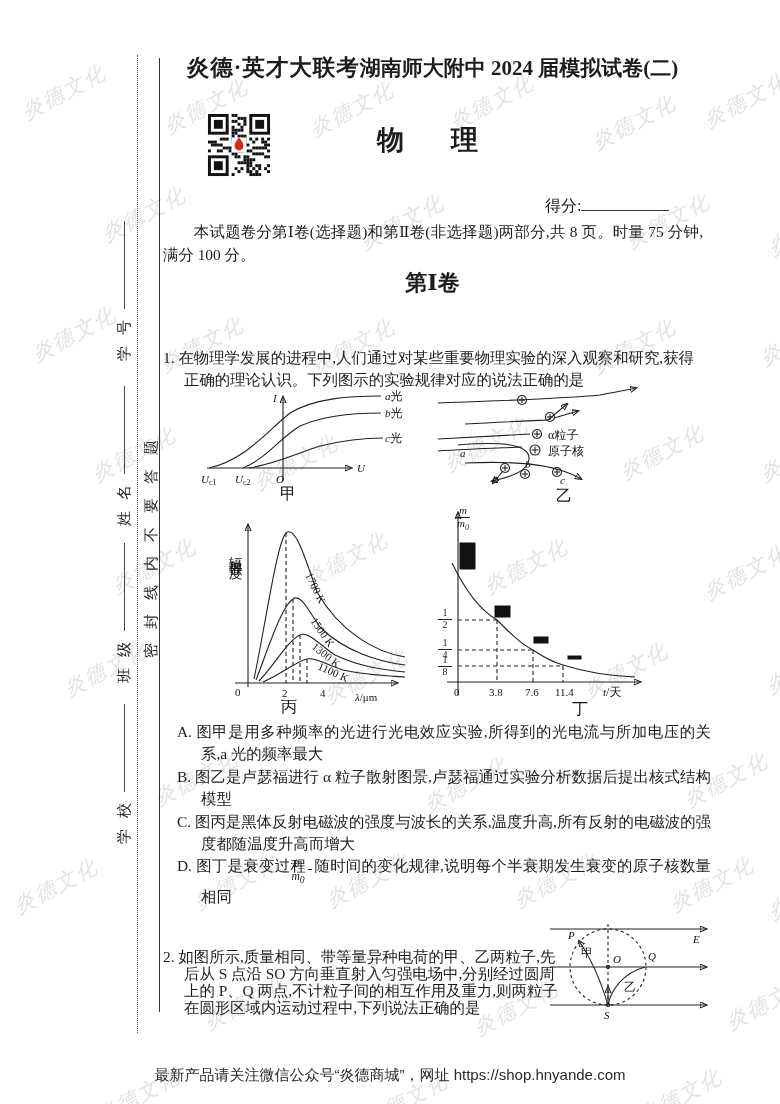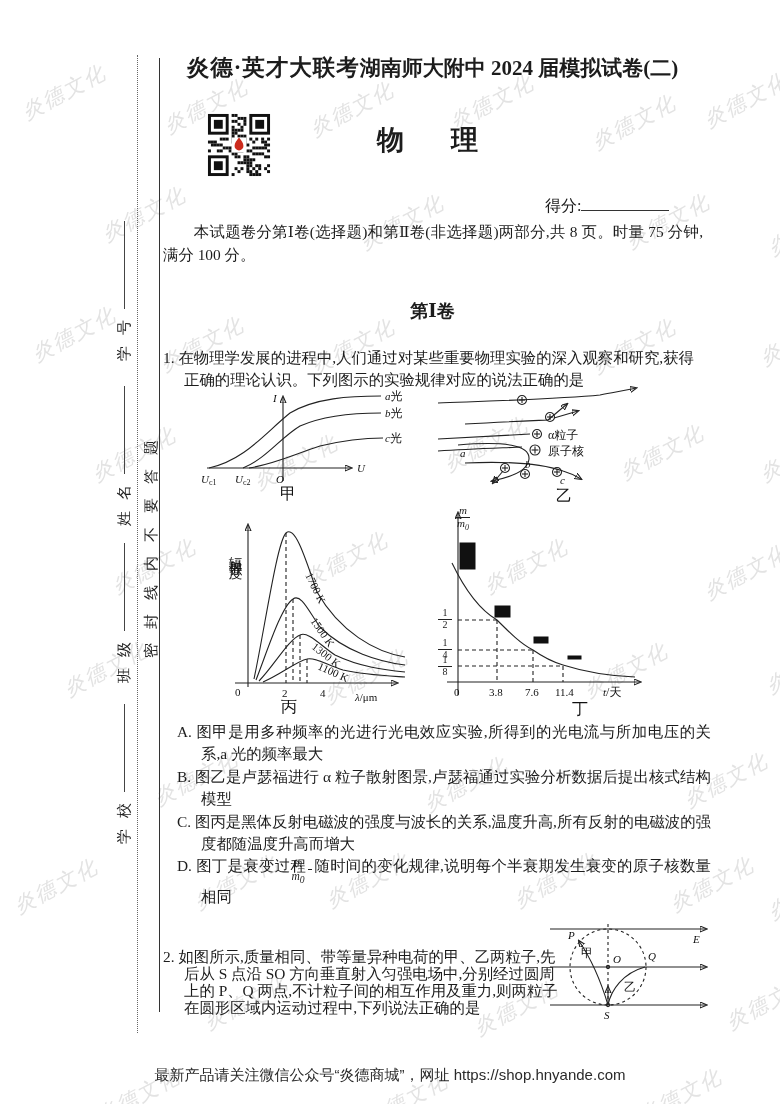--- a/index.html
+++ b/index.html
@@ -24,21 +24,21 @@
          font-size:21px;font-weight:bold;white-space:nowrap;z-index:1;}
   .series{font-weight:900;font-size:22.5px;letter-spacing:1px;margin-top:43px;}
   .subject{position:absolute;left:165px;top:122px;width:535px;text-align:center;
            font-size:27px;font-weight:bold;letter-spacing:10px;z-index:1;}
   .qr{position:absolute;left:202px;top:112px;z-index:1;}
   .score{position:absolute;left:545px;top:196px;font-size:16px;font-weight:normal;z-index:1;}
   .score-line{display:inline-block;width:88px;height:14px;border-bottom:1.2px solid #333;}
   
   .blk{position:absolute;z-index:1;font-size:15.4px;}
   .intro{left:163px;top:221px;width:540px;line-height:22.6px;text-indent:2em;text-align:justify;}
-  .part{left:165px;top:268px;width:535px;text-align:center;font-size:18px;font-weight:bold;margin-top:31px;}
+  .part{left:165px;top:268px;width:535px;text-align:center;font-size:22px;font-weight:bold;}
   .section{left:163px;top:300px;width:544px;line-height:21.8px;}
   .kai{font-style:italic;}
   .q{padding-left:21px;text-indent:-21px;}
   .q1{left:163px;top:347px;width:544px;line-height:21.8px;}
   .options{left:163px;top:721px;width:548px;padding-left:14px;box-sizing:border-box;line-height:22.4px;}
   .opt{padding-left:24px;text-indent:-24px;text-align:justify;font-family:Liberation Serif, serif;}
   .q2{left:163px;top:948px;width:400px;line-height:17px;}
   .frac{display:inline-block;text-align:center;vertical-align:-9px;font-size:11.5px;
         line-height:1.05;font-style:italic;margin:0 2px;}
   .fr-bot{display:block;border-top:1px solid #222;padding:0 2px;}

